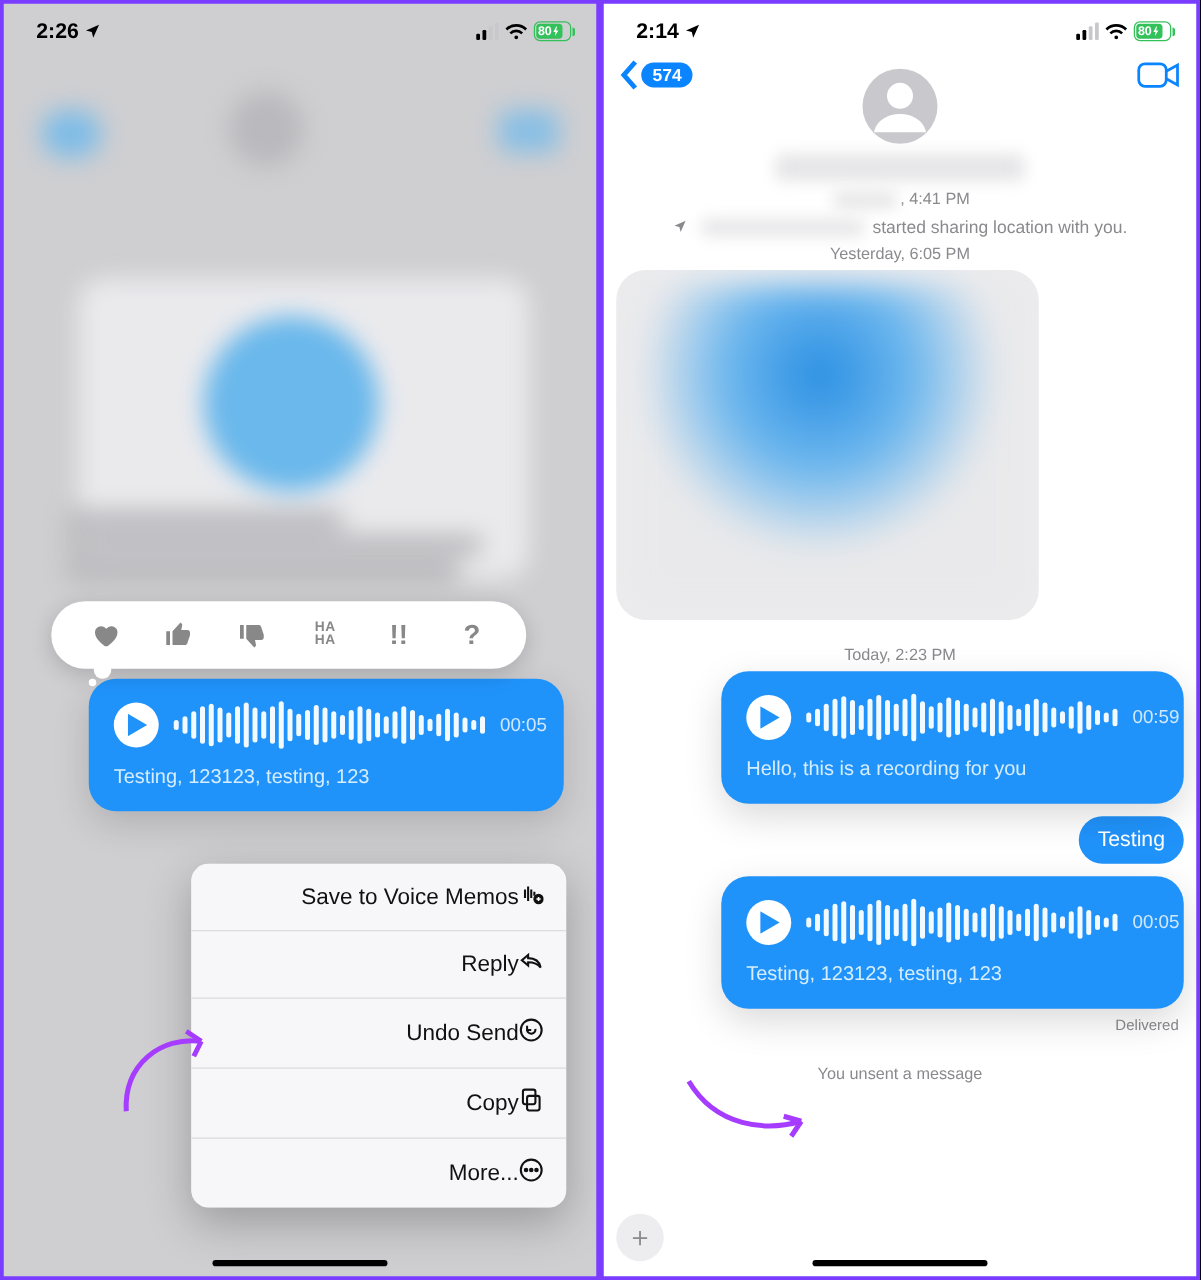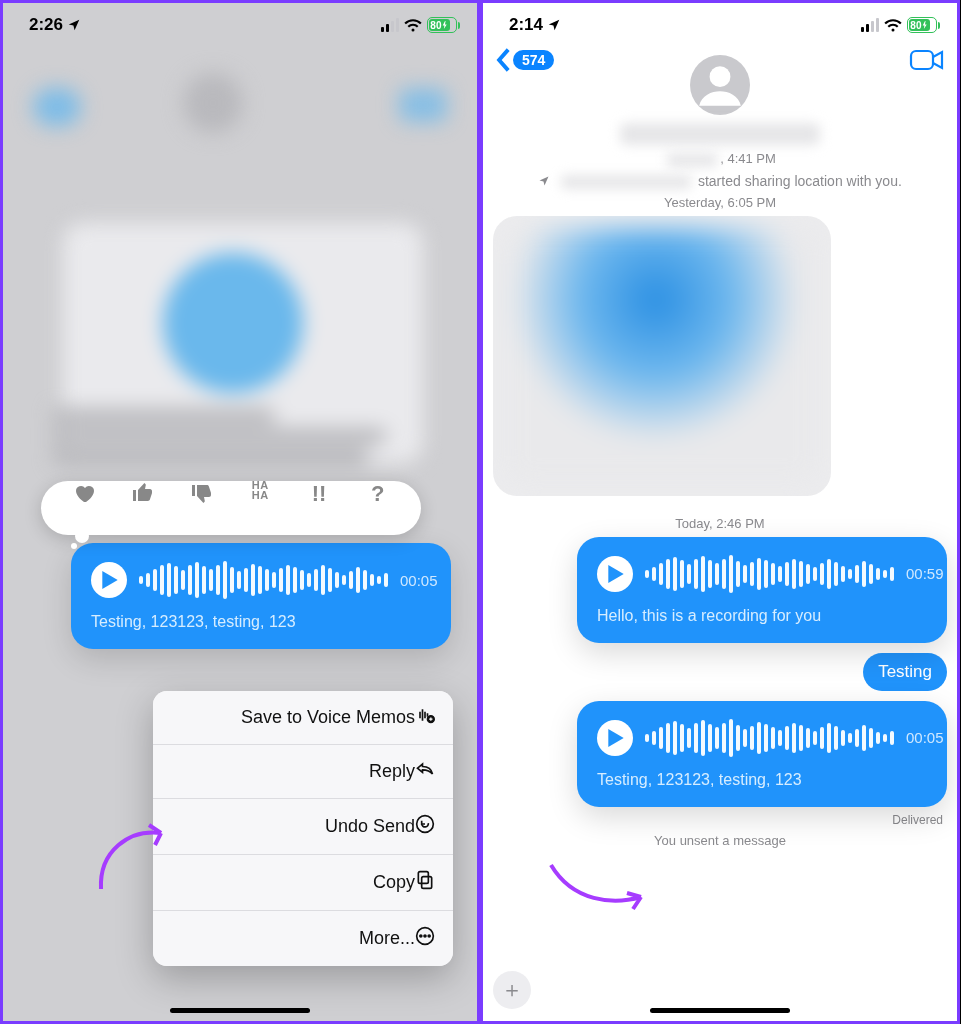--- a/index.html
+++ b/index.html
@@ -50,21 +50,21 @@
   .hint-big { position:absolute; left:60px; top:220px; width:360px; height:240px; background:#eaeaed; border-radius:20px;}
   .hint-big .circ{ position:absolute; left:100px; top:30px; width:140px; height:140px; border-radius:50%; background:#6ab8ec; }
   .hint-lines { position:absolute; left:50px; top:400px; width:370px; height:80px;}
   .hint-lines div{ height:14px; background:#b0b0b4; margin:6px 0; border-radius:6px;}
 
   
   .tapback {
     position:absolute; left:38px; top:478px;
     width:380px; height:54px;
     background:#fff; border-radius:30px;
-    display:flex; align-items:flex-start; justify-content:space-around;
+    display:flex; align-items:center; justify-content:space-around;
     padding:0 14px;
     box-shadow: 0 4px 18px rgba(0,0,0,.18);
     z-index:10;
   }
   .tapback::after{
     content:""; position:absolute; left:34px; bottom:-8px;
     width:14px; height:14px; background:#fff; border-radius:50%;
     box-shadow: -8px 10px 0 -4px #fff;
   }
   .tapback-item { font-size:22px; color:#888; display:flex; align-items:center; justify-content:center; width:34px; cursor:pointer;}
@@ -158,21 +158,21 @@
     position:absolute; inset:12px;
     border-radius:18px;
     background: radial-gradient(circle at 48% 28%, #2a8fe3 0%, #6db7ee 30%, #e9e9eb 58%);
     filter: blur(12px);
   }
 
   .sent-col { display:flex; flex-direction:column; align-items:flex-end; gap:10px; }
   .sent-col .bubble-blue { max-width:370px; }
   .sent-small { background:#2093fb; color:#fff; border-radius:20px; padding:9px 15px; font-size:17px; align-self:flex-end;}
   .delivered { color:#8a8a8e; font-size:12px; align-self:flex-end; margin-right:4px; margin-top:-4px;}
-  .unsent { text-align:center; color:#8a8a8e; font-size:13px; margin-top:6px;}
+  .unsent { text-align:center; color:#8a8a8e; font-size:13px; margin-top:24px;}
 
   .input-row {
     position:absolute; left:10px; right:10px; bottom:12px;
     display:flex; align-items:center; gap:10px; z-index:5;
   }
   .plus-btn {
     width:38px; height:38px; border-radius:50%; background:#ededf0;
     display:flex; align-items:center; justify-content:center; cursor:pointer;
     color:#8a8a8e; font-size:22px; font-weight:300;
   }
@@ -416,21 +416,21 @@
         </svg>
       <span class="blur-span" style="width:130px"></span>
       <span>started sharing location with you.</span>
     </div>
     <div class="ts-line">Yesterday, 6:05 PM</div>
 
     <div class="rcv-bubble">
       <div class="blurimg"></div>
     </div>
 
-    <div class="ts-line" style="margin-top:20px">Today, 2:46 PM</div>
+    <div class="ts-line" style="margin-top:20px">Today, 2:23 PM</div>
 
     <div class="sent-col">
       <div class="bubble-blue" style="width:370px">
         <div class="wave-row">
           <div class="play-btn">
               <svg width="16" height="18" viewBox="0 0 12 14" fill="#2093fb">
                 <path d="M0 0l12 7-12 7z"></path>
               </svg>
             </div>
           <div class="waveform" id="wf-r1">

